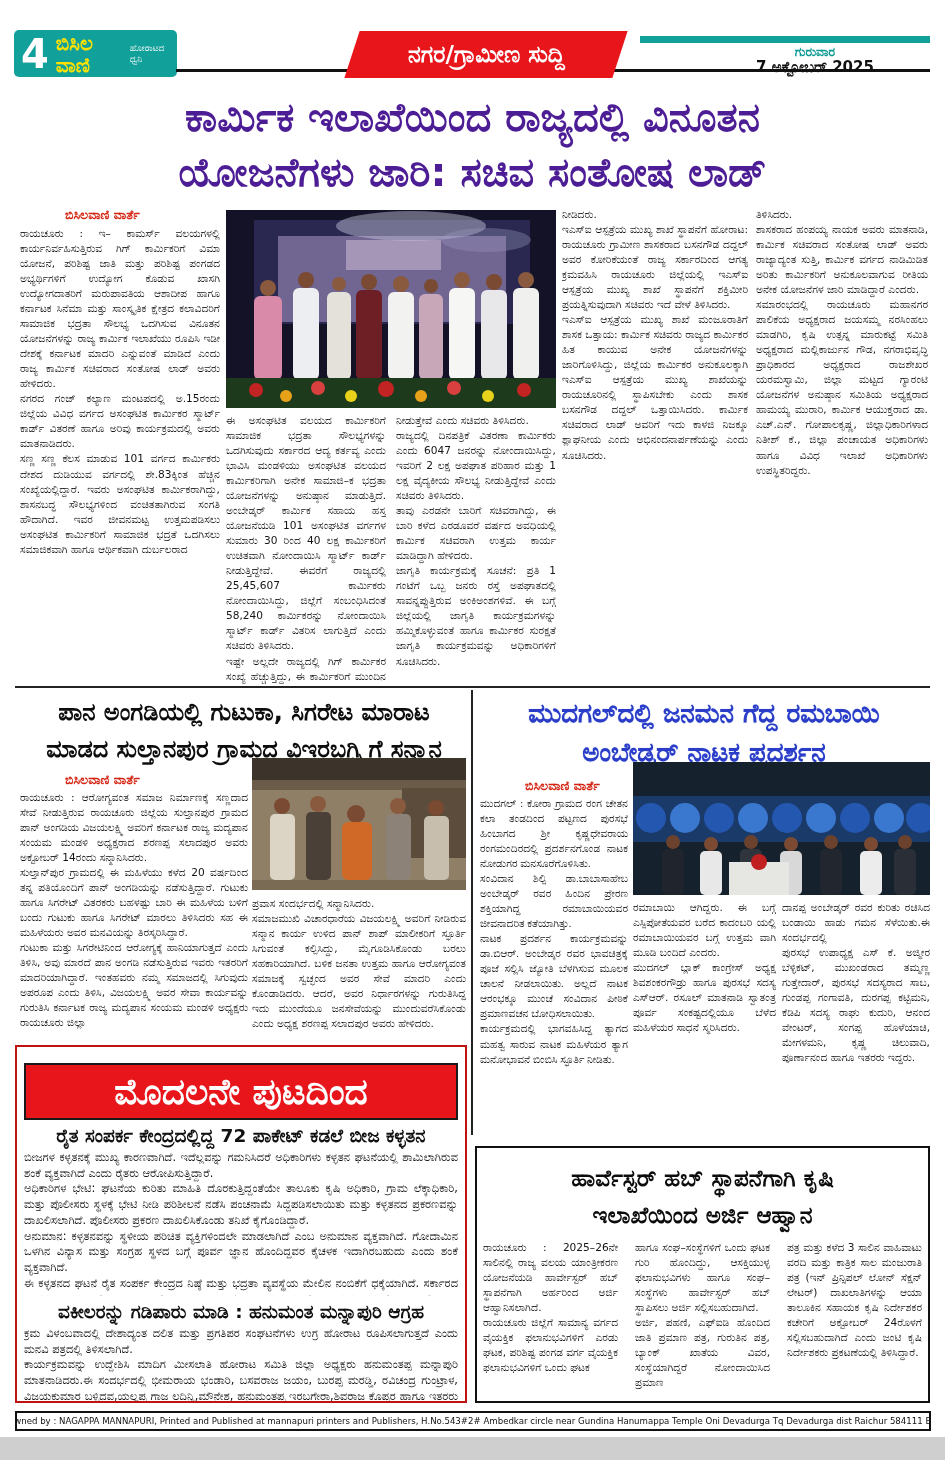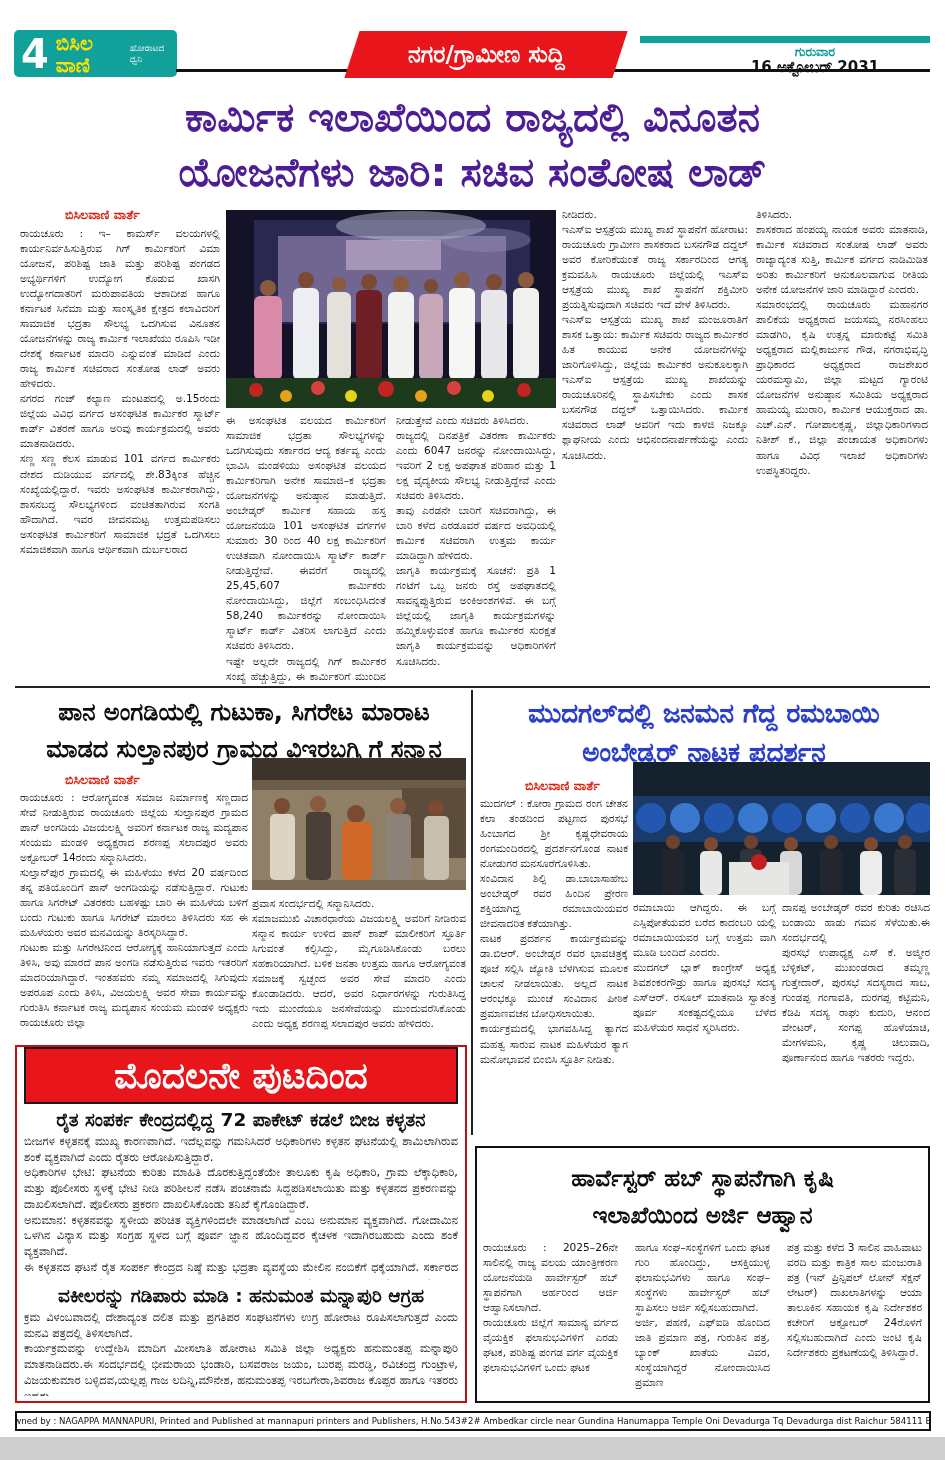--- a/index.html
+++ b/index.html
@@ -28,21 +28,21 @@
   .lead-headline{left:20px;top:90px;width:905px;text-align:center;color:#4c1d95;
     font-weight:800;font-size:40px;line-height:1.38;}
   
   .mid-rule{left:15px;top:686px;width:915px;height:2px;background:#222;}
   .vert-rule{left:471px;top:690px;width:2px;height:445px;background:#222;}
   
   .photo{display:block;}
   .sec-headline{text-align:center;font-weight:800;}
   
   .cont-box{left:15px;top:1045px;width:452px;height:358px;border:2px solid #c11212;box-sizing:border-box;
-    padding:0 7px;overflow:hidden;}
+    padding:16px 7px;overflow:hidden;}
   .cont-banner{background:#e8151b;border:2px solid #1a1a1a;height:53px;display:flex;align-items:center;
     justify-content:center;color:#fff;font-weight:800;font-size:36px;}
   .cont-sub{text-align:center;font-weight:800;font-size:18.5px;margin:5px 0 3px 0;color:#101010;}
   .cont-body{font-size:11.4px;line-height:1.38;text-align:justify;white-space:pre-line;overflow:hidden;}
   
   .harv-box{left:475px;top:1146px;width:455px;height:257px;border:2px solid #111;box-sizing:border-box;
     padding:12px 6px;overflow:hidden;}
   .harv-headline{text-align:center;font-weight:800;font-size:23px;line-height:1.6;color:#0c0c0c;}
   .harv-cols{display:flex;gap:17px;margin-top:6px;}
   .harv-col{width:143px;height:152px;}
@@ -64,21 +64,21 @@
       <span class="mast-tag">ಹೋರಾಟದ ಧ್ವನಿ</span>
     </span>
   </div>
   <div class="abs header-rule"></div>
   <div class="abs section-banner">
     <span>ನಗರ/ಗ್ರಾಮೀಣ ಸುದ್ದಿ</span>
   </div>
   <div class="abs teal-bar"></div>
   <div class="abs date-block">
     <div class="day-txt">ಗುರುವಾರ</div>
-    <div class="date-txt">16 ಅಕ್ಟೋಬರ್ 2031</div>
+    <div class="date-txt">7 ಅಕ್ಟೋಬರ್ 2025</div>
   </div>
 
   <div class="abs lead-headline pre">ಕಾರ್ಮಿಕ ಇಲಾಖೆಯಿಂದ ರಾಜ್ಯದಲ್ಲಿ ವಿನೂತನ
 ಯೋಜನೆಗಳು ಜಾರಿ: ಸಚಿವ ಸಂತೋಷ ಲಾಡ್</div>
 
   <div class="abs" style="left:20px;top:207px;width:200px;height:478px;overflow:hidden;">
     <div class="byline">ಬಿಸಿಲವಾಣಿ ವಾರ್ತೆ</div>
     <div class="body-txt pre">ರಾಯಚೂರು : ಇ– ಕಾಮರ್ಸ್ ವಲಯಗಳಲ್ಲಿ ಕಾರ್ಯನಿರ್ವಹಿಸುತ್ತಿರುವ ಗಿಗ್ ಕಾರ್ಮಿಕರಿಗೆ ವಿಮಾ ಯೋಜನೆ, ಪರಿಶಿಷ್ಟ ಜಾತಿ ಮತ್ತು ಪರಿಶಿಷ್ಟ ಪಂಗಡದ ಅಭ್ಯರ್ಥಿಗಳಿಗೆ ಉದ್ಯೋಗ ಕೊಡುವ ಖಾಸಗಿ ಉದ್ಯೋಗದಾತರಿಗೆ ಮರುಪಾವತಿಯ ಆಶಾದೀಪ ಹಾಗೂ ಕರ್ನಾಟಕ ಸಿನೆಮಾ ಮತ್ತು ಸಾಂಸ್ಕೃತಿಕ ಕ್ಷೇತ್ರದ ಕಲಾವಿದರಿಗೆ ಸಾಮಾಜಿಕ ಭದ್ರತಾ ಸೌಲಭ್ಯ ಒದಗಿಸುವ ವಿನೂತನ ಯೋಜನೆಗಳನ್ನು ರಾಜ್ಯ ಕಾರ್ಮಿಕ ಇಲಾಖೆಯು ರೂಪಿಸಿ ಇಡೀ ದೇಶಕ್ಕೆ ಕರ್ನಾಟಕ ಮಾದರಿ ಎನ್ನುವಂತೆ ಮಾಡಿದೆ ಎಂದು ರಾಜ್ಯ ಕಾರ್ಮಿಕ ಸಚಿವರಾದ ಸಂತೋಷ ಲಾಡ್ ಅವರು ಹೇಳಿದರು.
 ನಗರದ ಗಂಜ್ ಕಲ್ಯಾಣ ಮಂಟಪದಲ್ಲಿ ಅ.15ರಂದು ಜಿಲ್ಲೆಯ ವಿವಿಧ ವರ್ಗದ ಅಸಂಘಟಿತ ಕಾರ್ಮಿಕರ ಸ್ಮಾರ್ಟ್ ಕಾರ್ಡ್ ವಿತರಣೆ ಹಾಗೂ ಅರಿವು ಕಾರ್ಯಕ್ರಮದಲ್ಲಿ ಅವರು ಮಾತನಾಡಿದರು.
 ಸಣ್ಣ ಸಣ್ಣ ಕೆಲಸ ಮಾಡುವ 101 ವರ್ಗದ ಕಾರ್ಮಿಕರು ದೇಶದ ದುಡಿಯುವ ವರ್ಗದಲ್ಲಿ ಶೇ.83ಕ್ಕಿಂತ ಹೆಚ್ಚಿನ ಸಂಖ್ಯೆಯಲ್ಲಿದ್ದಾರೆ. ಇವರು ಅಸಂಘಟಿತ ಕಾರ್ಮಿಕರಾಗಿದ್ದು, ಶಾಸನಬದ್ಧ ಸೌಲಭ್ಯಗಳಿಂದ ವಂಚಿತತಾಗಿರುವ ಸಂಗತಿ ಹೌದಾಗಿದೆ. ಇವರ ಜೀವನಮಟ್ಟ ಉತ್ತಮಪಡಿಸಲು ಅಸಂಘಟಿತ ಕಾರ್ಮಿಕರಿಗೆ ಸಾಮಾಜಿಕ ಭದ್ರತೆ ಒದಗಿಸಲು ಸಮಾಜಿಕವಾಗಿ ಹಾಗೂ ಆರ್ಥಿಕವಾಗಿ ದುರ್ಬಲರಾದ</div>

